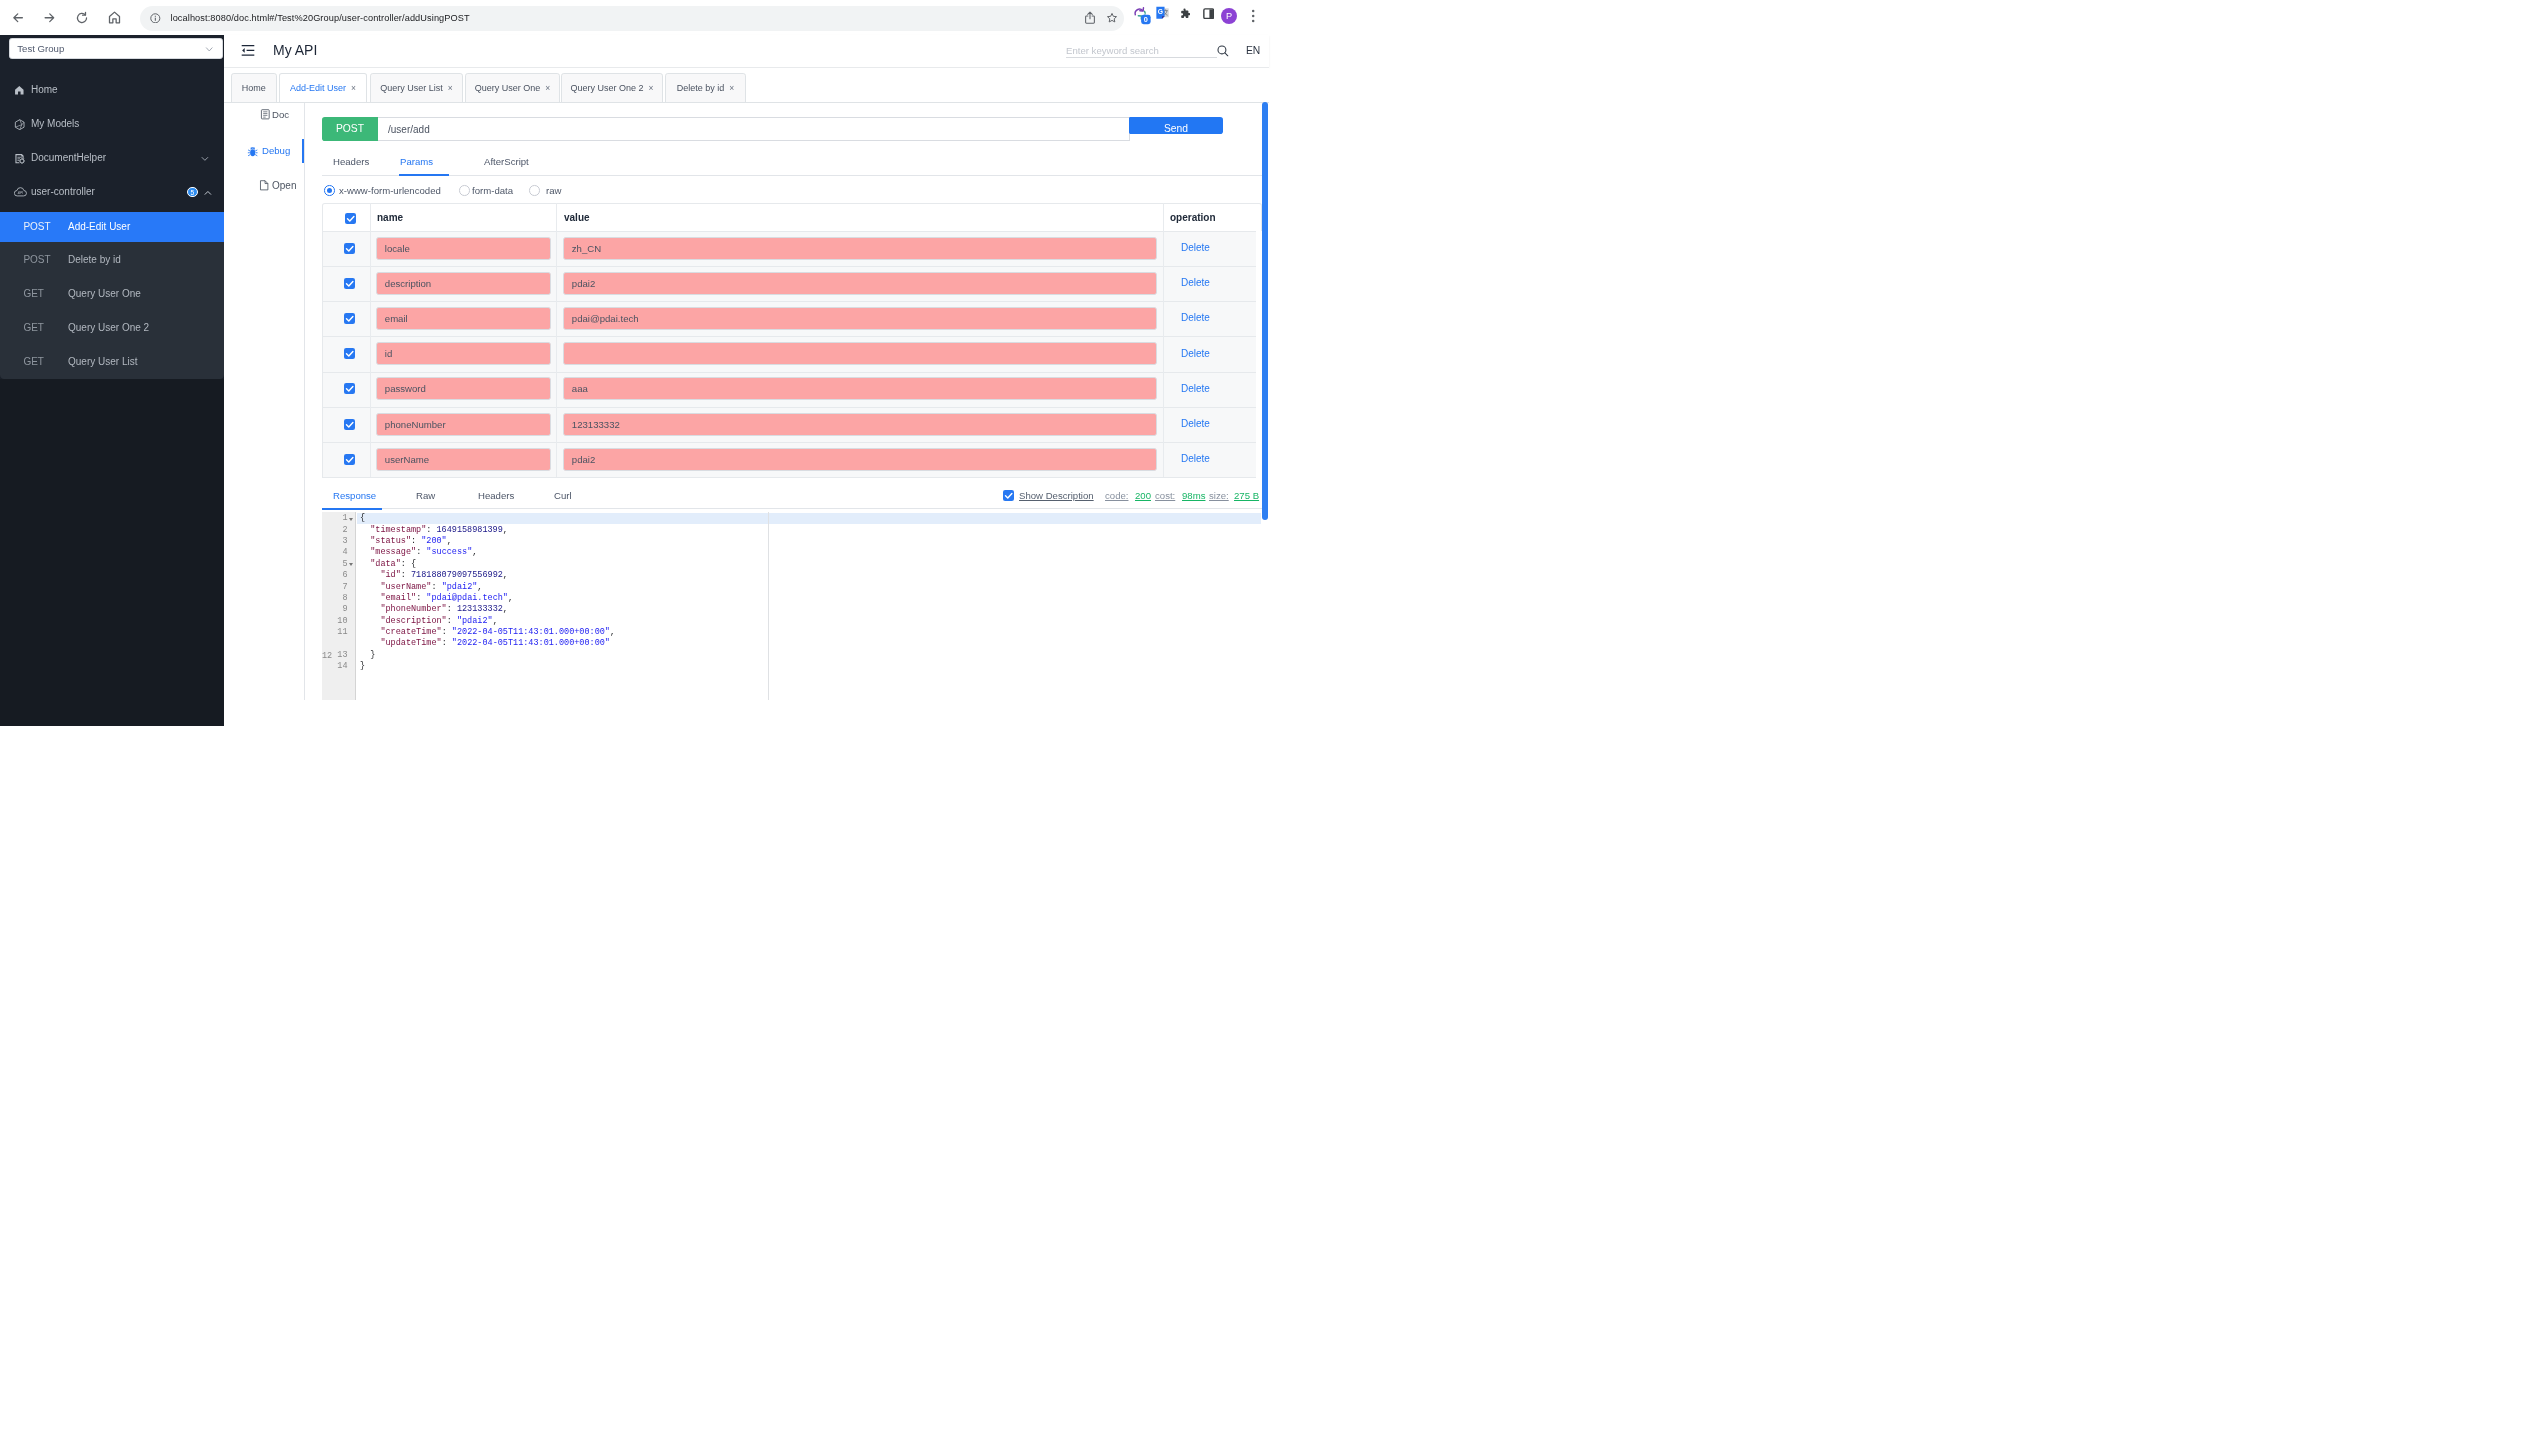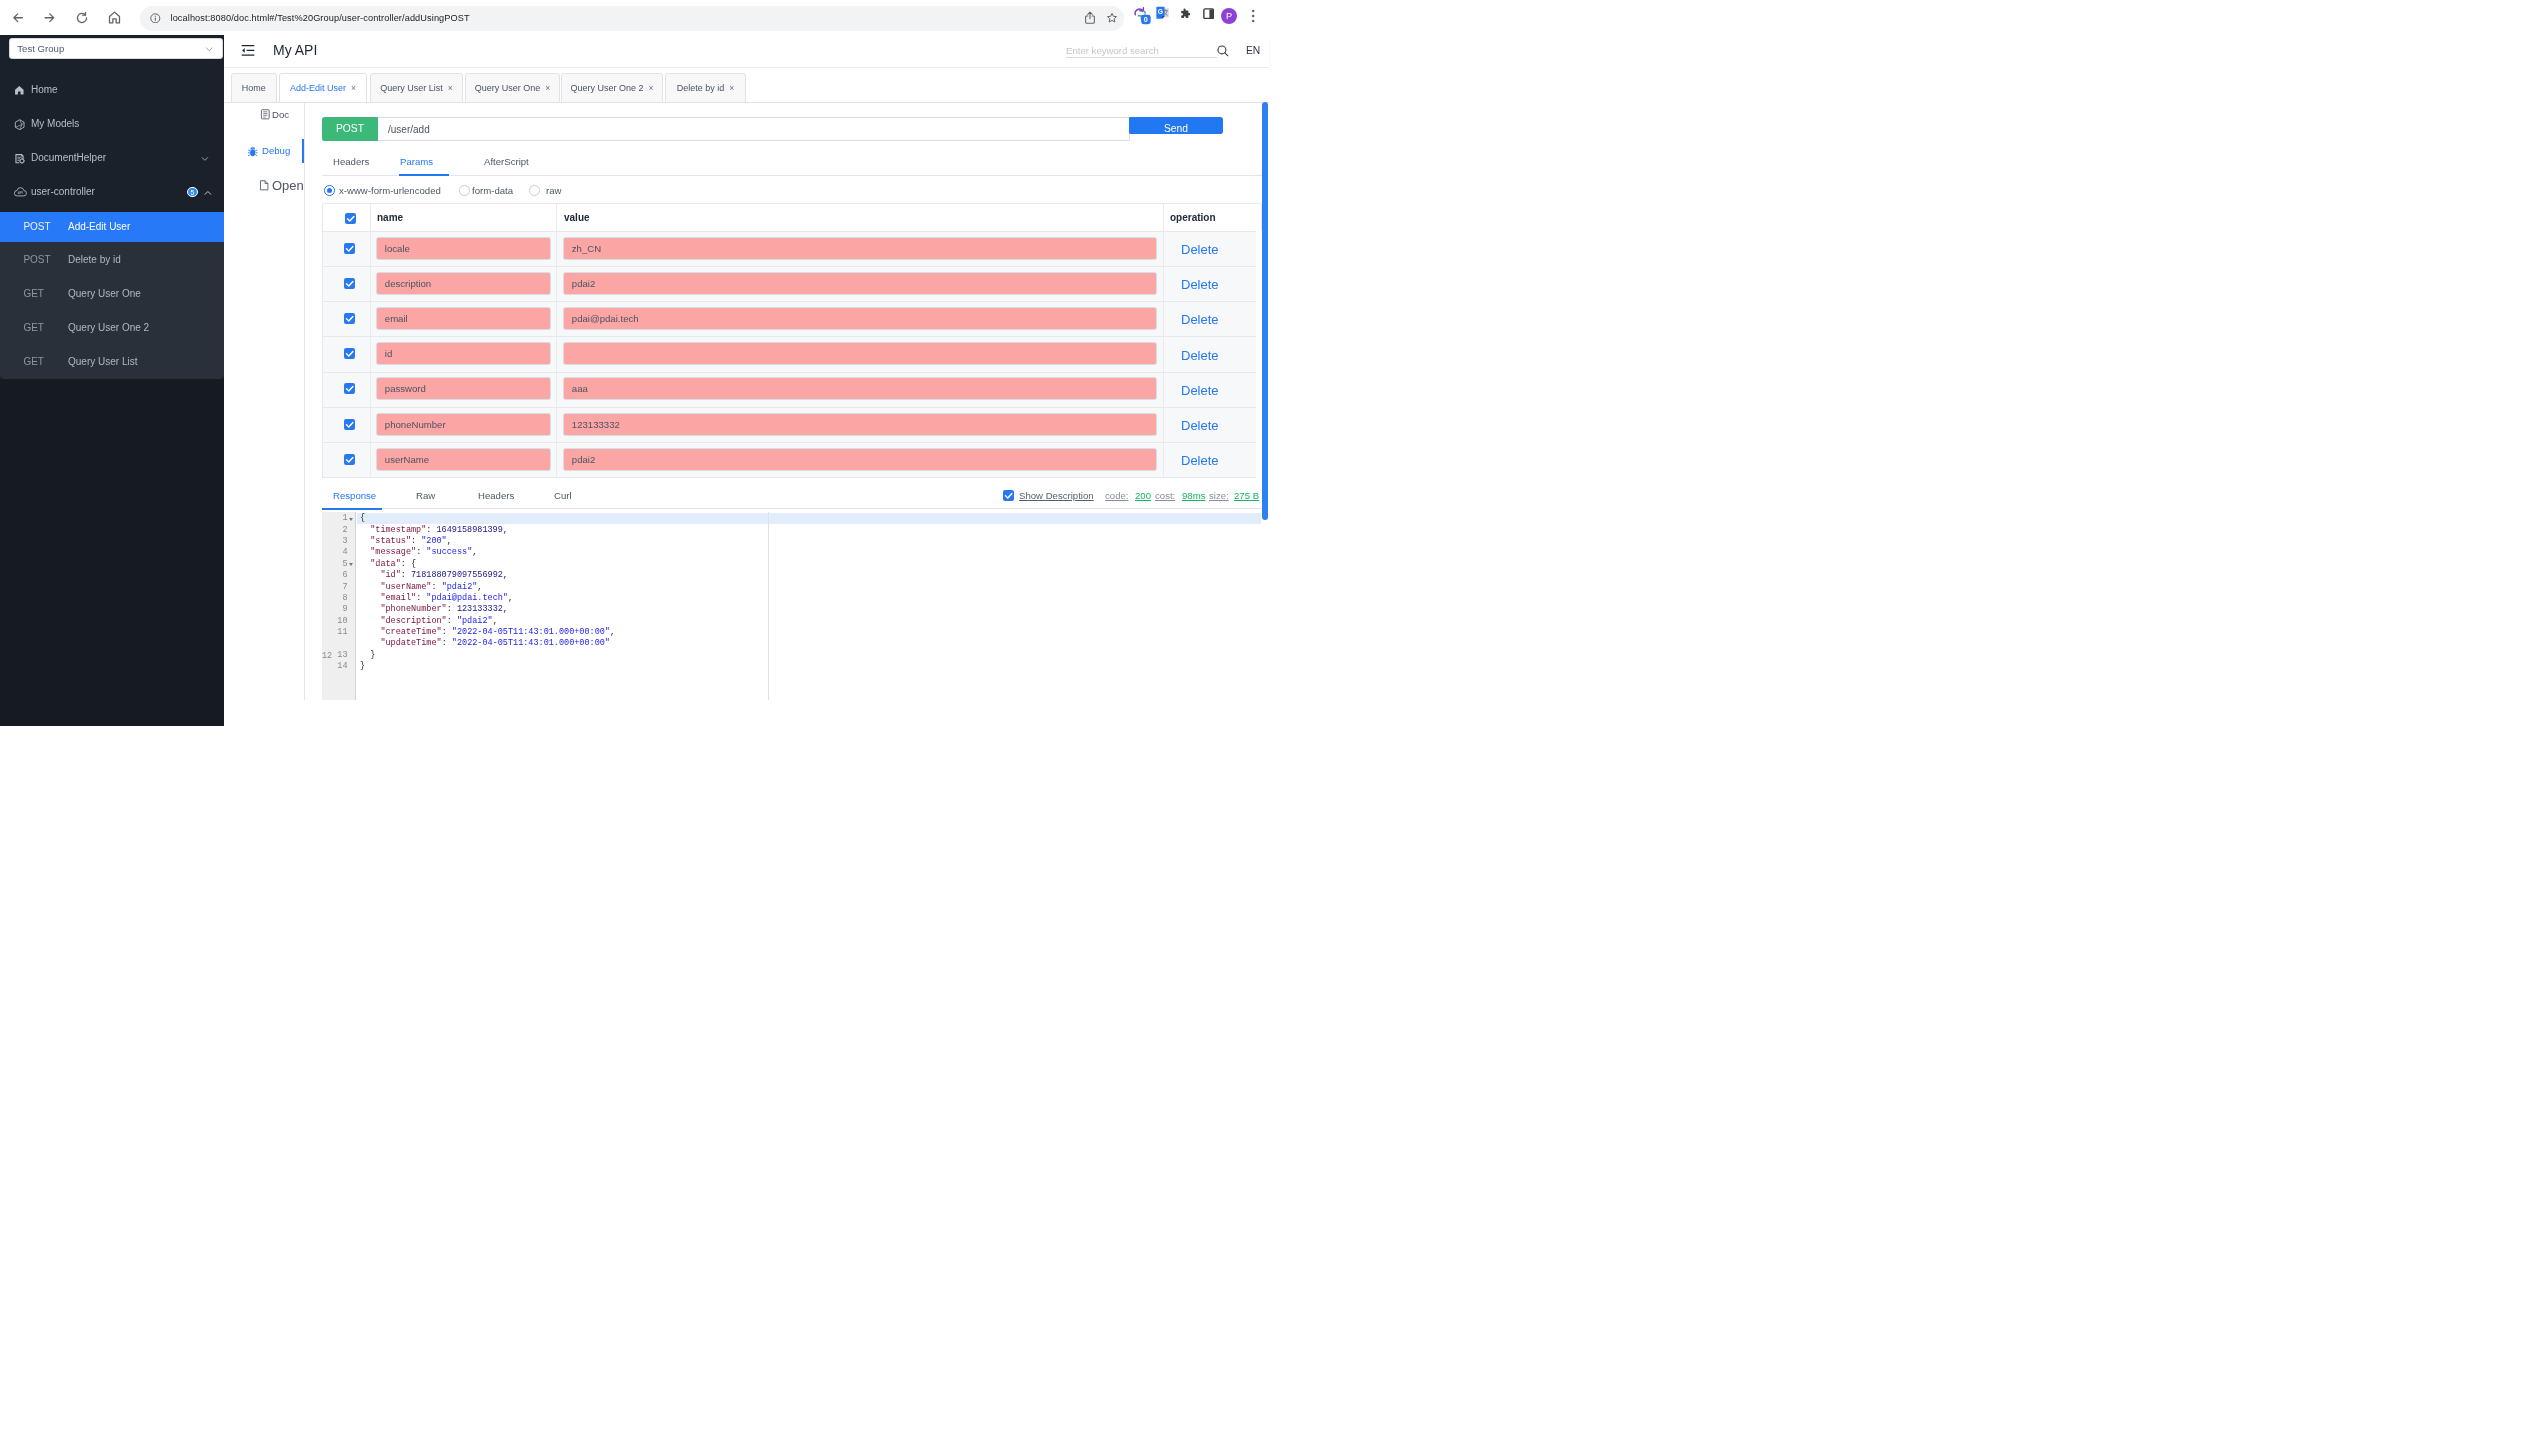--- a/index.html
+++ b/index.html
@@ -80,21 +80,21 @@
 #tblhead { position:absolute; left:0; top:0; width:940px; height:28px; background:#fff;
   border:0.7px solid #e6e9ec; border-bottom:none; border-radius:2.8px 2.8px 0 0; }
 #tblbody { position:absolute; left:0; top:28px; width:934px; height:246px; background:#f7f8f9; border-left:0.7px solid #e6e9ec; }
 .hcell { position:absolute; top:0; line-height:28px; font-size:10px; font-weight:bold; color:#212b3a; }
 .vline { position:absolute; top:0; width:0.7px; height:274px; background:#e8ebee; }
 .rline { position:absolute; left:0; width:934px; height:0.7px; background:#e6e9ec; }
 .cb { position:absolute; width:11.4px; height:11.4px; border-radius:2.1px; background:#2778f2; }
 .cb svg { position:absolute; left:0; top:0; }
 .inp { position:absolute; height:23.4px; background:#fca5a5; border:0.7px solid #d9dce1; border-radius:2.8px; }
 .inp .t { position:absolute; left:7.8px; top:0; line-height:22px; font-size:9.6px; color:#4b5361; }
-.del { position:absolute; left:859px; font-size:13px; color:#2577f2; }
+.del { position:absolute; left:859px; font-size:10px; color:#2577f2; }
 
 
 .rtab { position:absolute; top:381px; height:23px; line-height:23px; font-size:9.6px; color:#4d5668; }
 #runderline { z-index:3; position:absolute; left:98px; top:405px; width:60px; height:1.8px; background:#2577f2; }
 #rline { position:absolute; left:98px; top:405px; width:940px; height:0.7px; background:#e2e5e9; }
 .stat { position:absolute; top:381px; height:23px; line-height:23px; font-size:9.6px;text-decoration:underline; }
 
 
 #editor { position:absolute; left:98px; top:409px; width:940px; height:188px; background:#fff;
   font-family:"Liberation Mono", monospace; font-size:8.5px; }
@@ -294,21 +294,21 @@
       <ellipse cx="8" cy="9.5" rx="3.6" ry="4.8" fill="#2577f2"></ellipse>
       <path d="M5.2 4.8 a2.9 2.9 0 0 1 5.6 0" stroke="#2577f2" stroke-width="1.5" fill="none"></path>
       <path d="M1.5 5.5 L4.6 7.2 M1.2 9.5 H4 M1.5 13.8 L4.6 12 M14.5 5.5 L11.4 7.2 M14.8 9.5 H12 M14.5 13.8 L11.4 12" stroke="#2577f2" stroke-width="1.2"></path>
       <path d="M5.8 2 L7 3.4 M10.2 2 L9 3.4" stroke="#2577f2" stroke-width="1.1"></path>
     </svg>
     <div style="position:absolute;left:38px;top:41px;font-size:9.6px;color:#2577f2;line-height:14px">Debug</div>
     <svg style="position:absolute;left:35px;top:77px" width="10" height="10.6" viewBox="0 0 14 15">
       <path d="M2 1 H8.5 L12.5 5 V14 H2 Z" stroke="#4d5562" stroke-width="1.2" fill="none" stroke-linejoin="round"></path>
       <path d="M8.5 1 V5 H12.5" stroke="#4d5562" stroke-width="1.2" fill="none" stroke-linejoin="round"></path>
     </svg>
-    <div style="position:absolute;left:48px;top:76px;font-size:13px;color:#4d5562;line-height:14px">Open</div>
+    <div style="position:absolute;left:48px;top:76px;font-size:10px;color:#4d5562;line-height:14px">Open</div>
     <div id="vdivider"></div>
     <div id="navbar"></div>
 
     <div id="postbtn">POST</div>
     <div id="urlinput">
         <div class="t">/user/add</div>
       </div>
     <div id="sendbtn">Send</div>
 
     <div class="ptab" style="left:109px">Headers</div>

